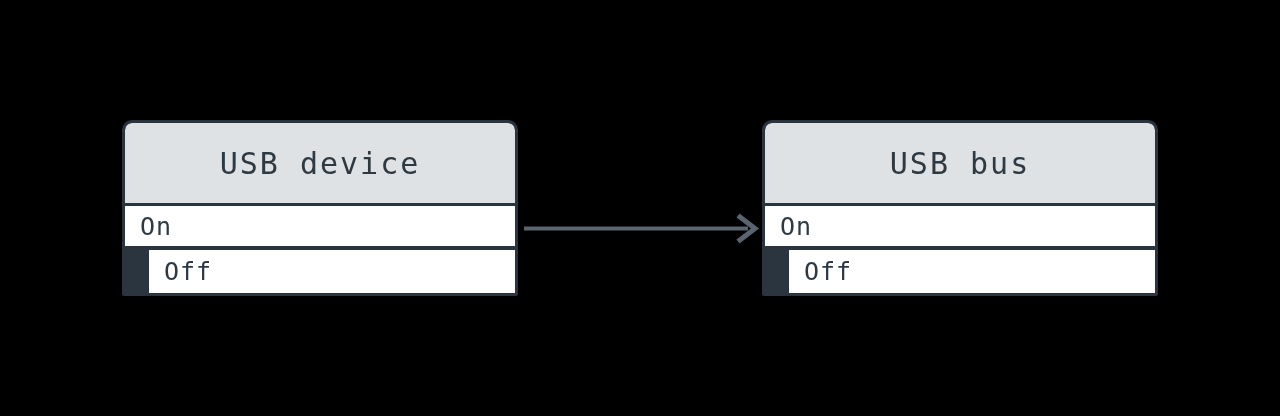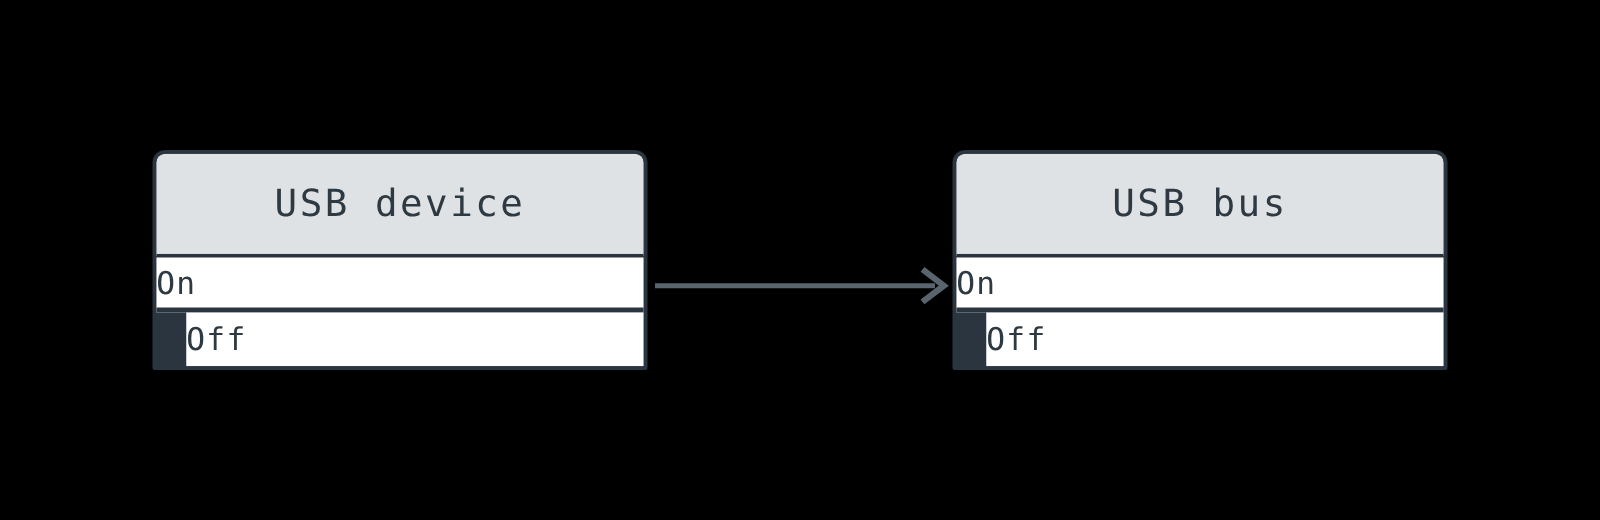--- a/index.html
+++ b/index.html
@@ -49,20 +49,21 @@
   .node-title {
     font-size: 30px;
     letter-spacing: 2px;
     color: var(--text);
     font-weight: 500;
   }
   .node-row {
     background: var(--row-fill);
     display: flex;
     align-items: center;
+    padding-left: 15px;
   }
   .node-row.row-on {
     height: 44px;
     border-bottom: 4px solid var(--dark);
   }
   .node-row.row-off {
     flex: 1;
     margin-left: 24px;
   }
   .row-label {

